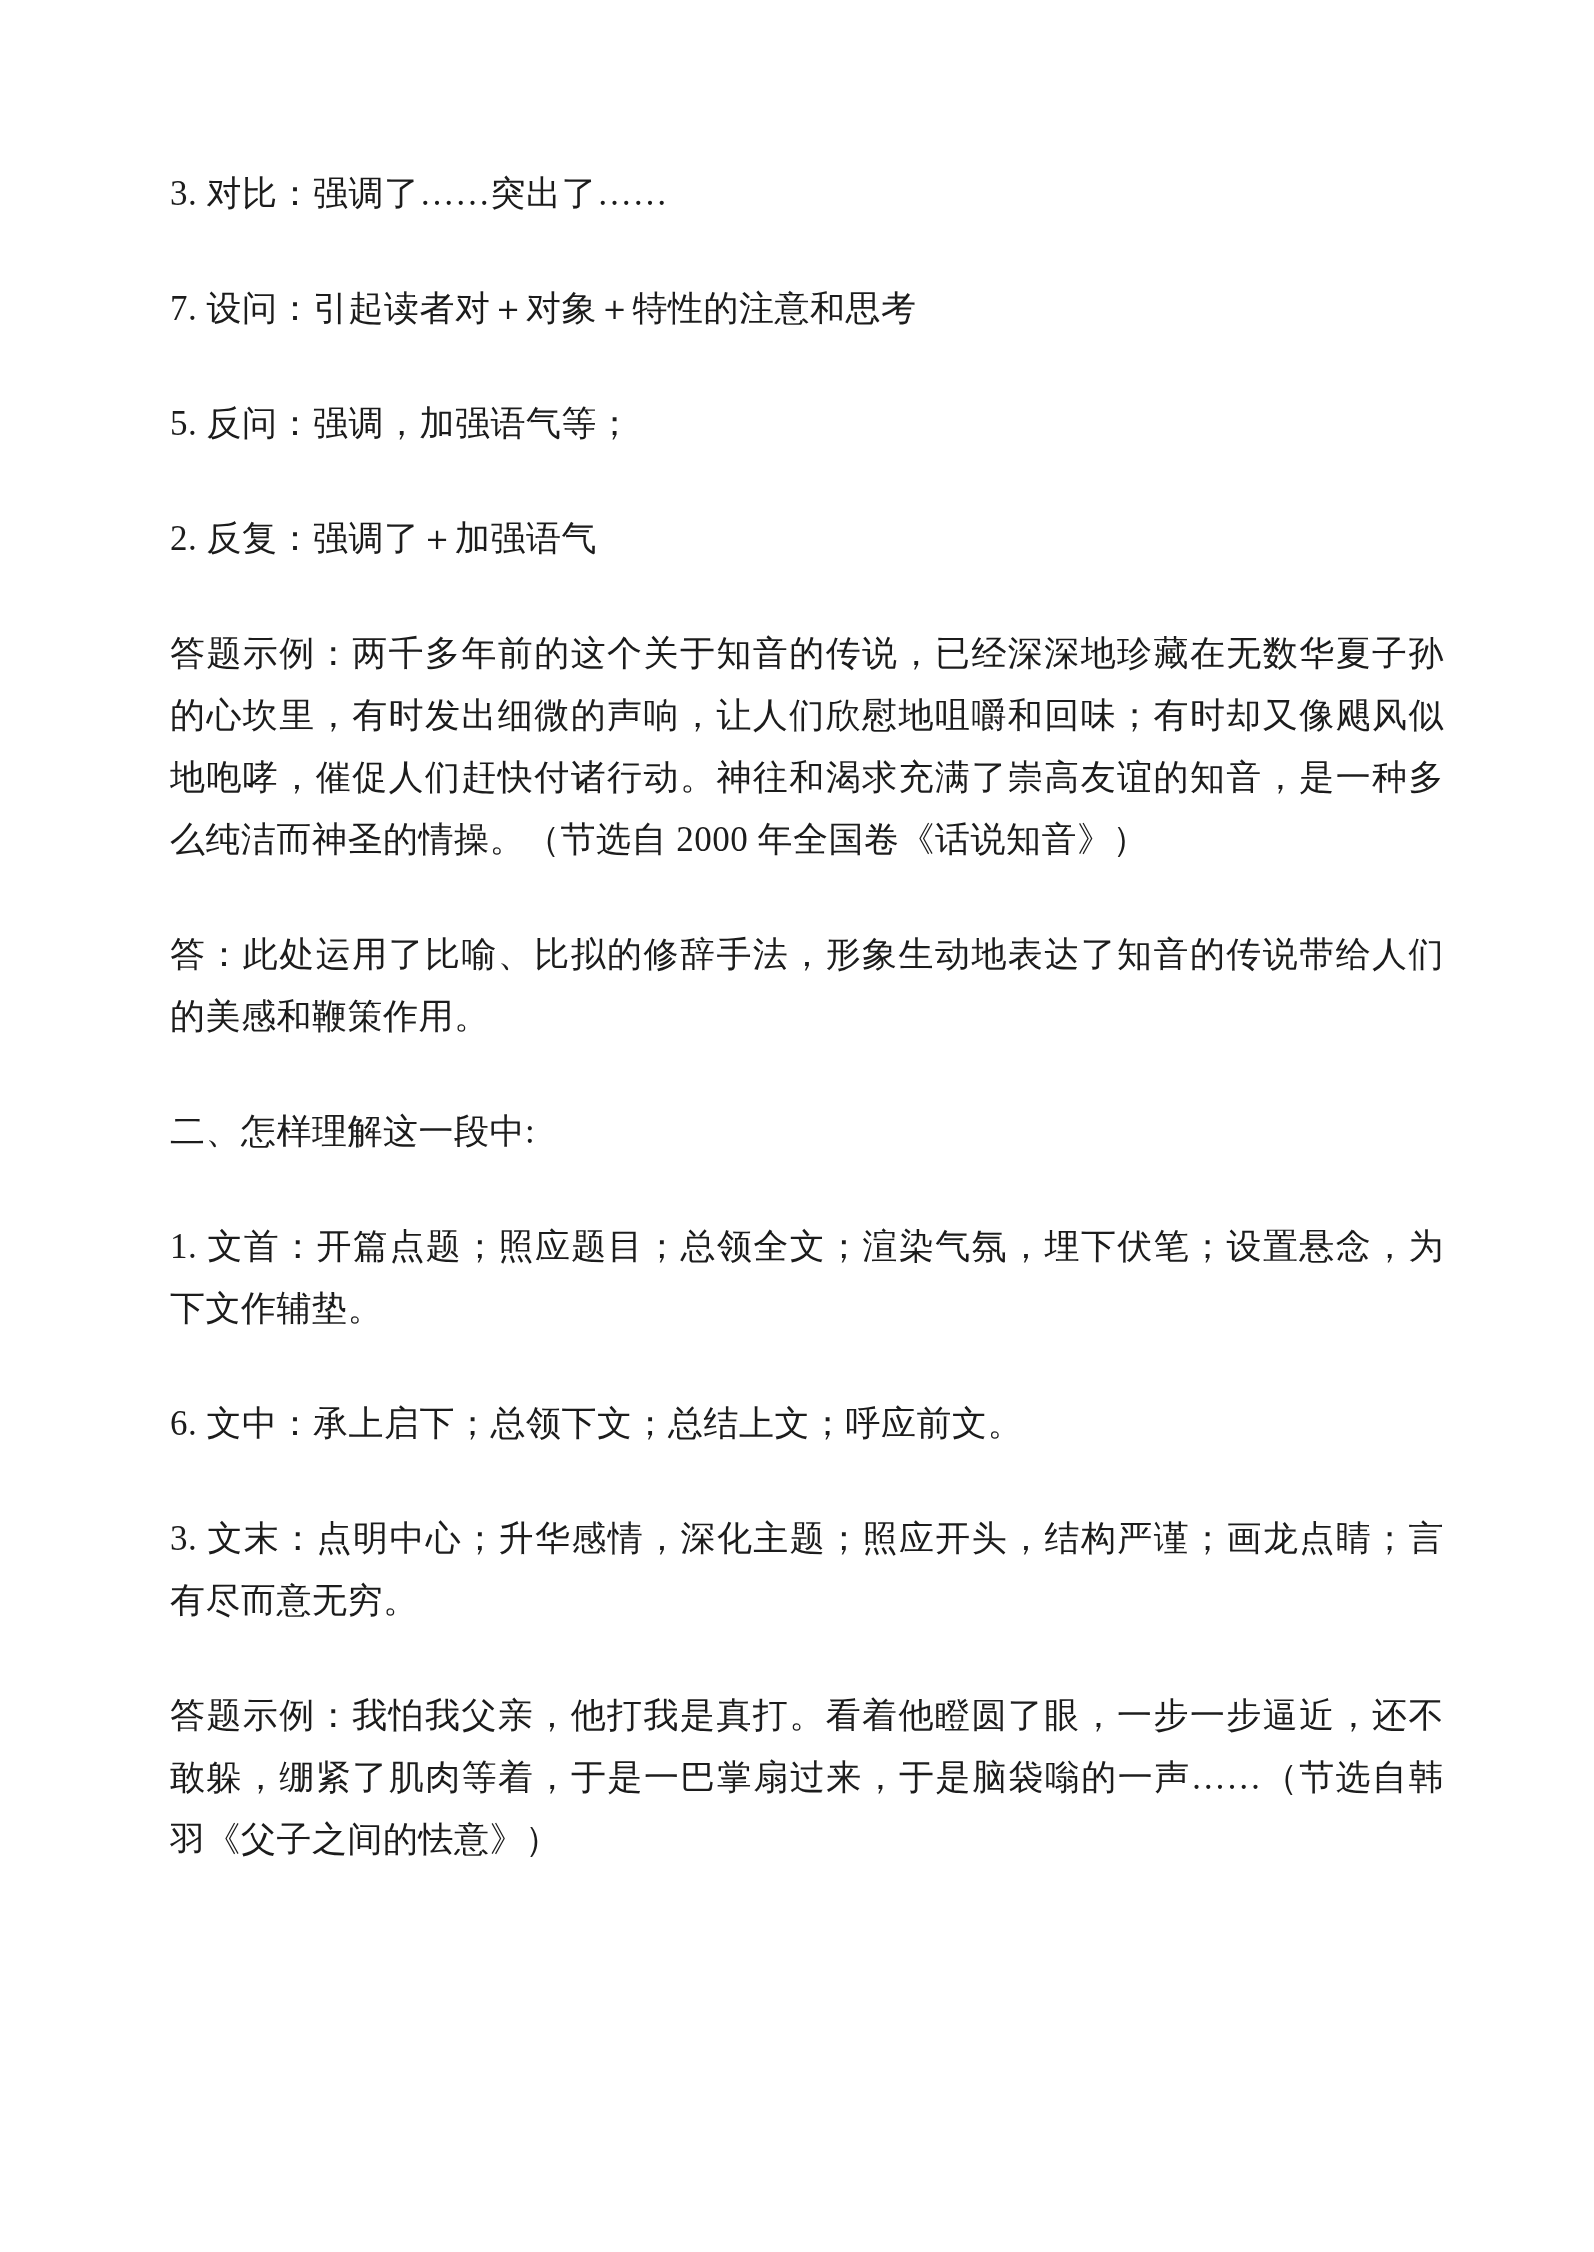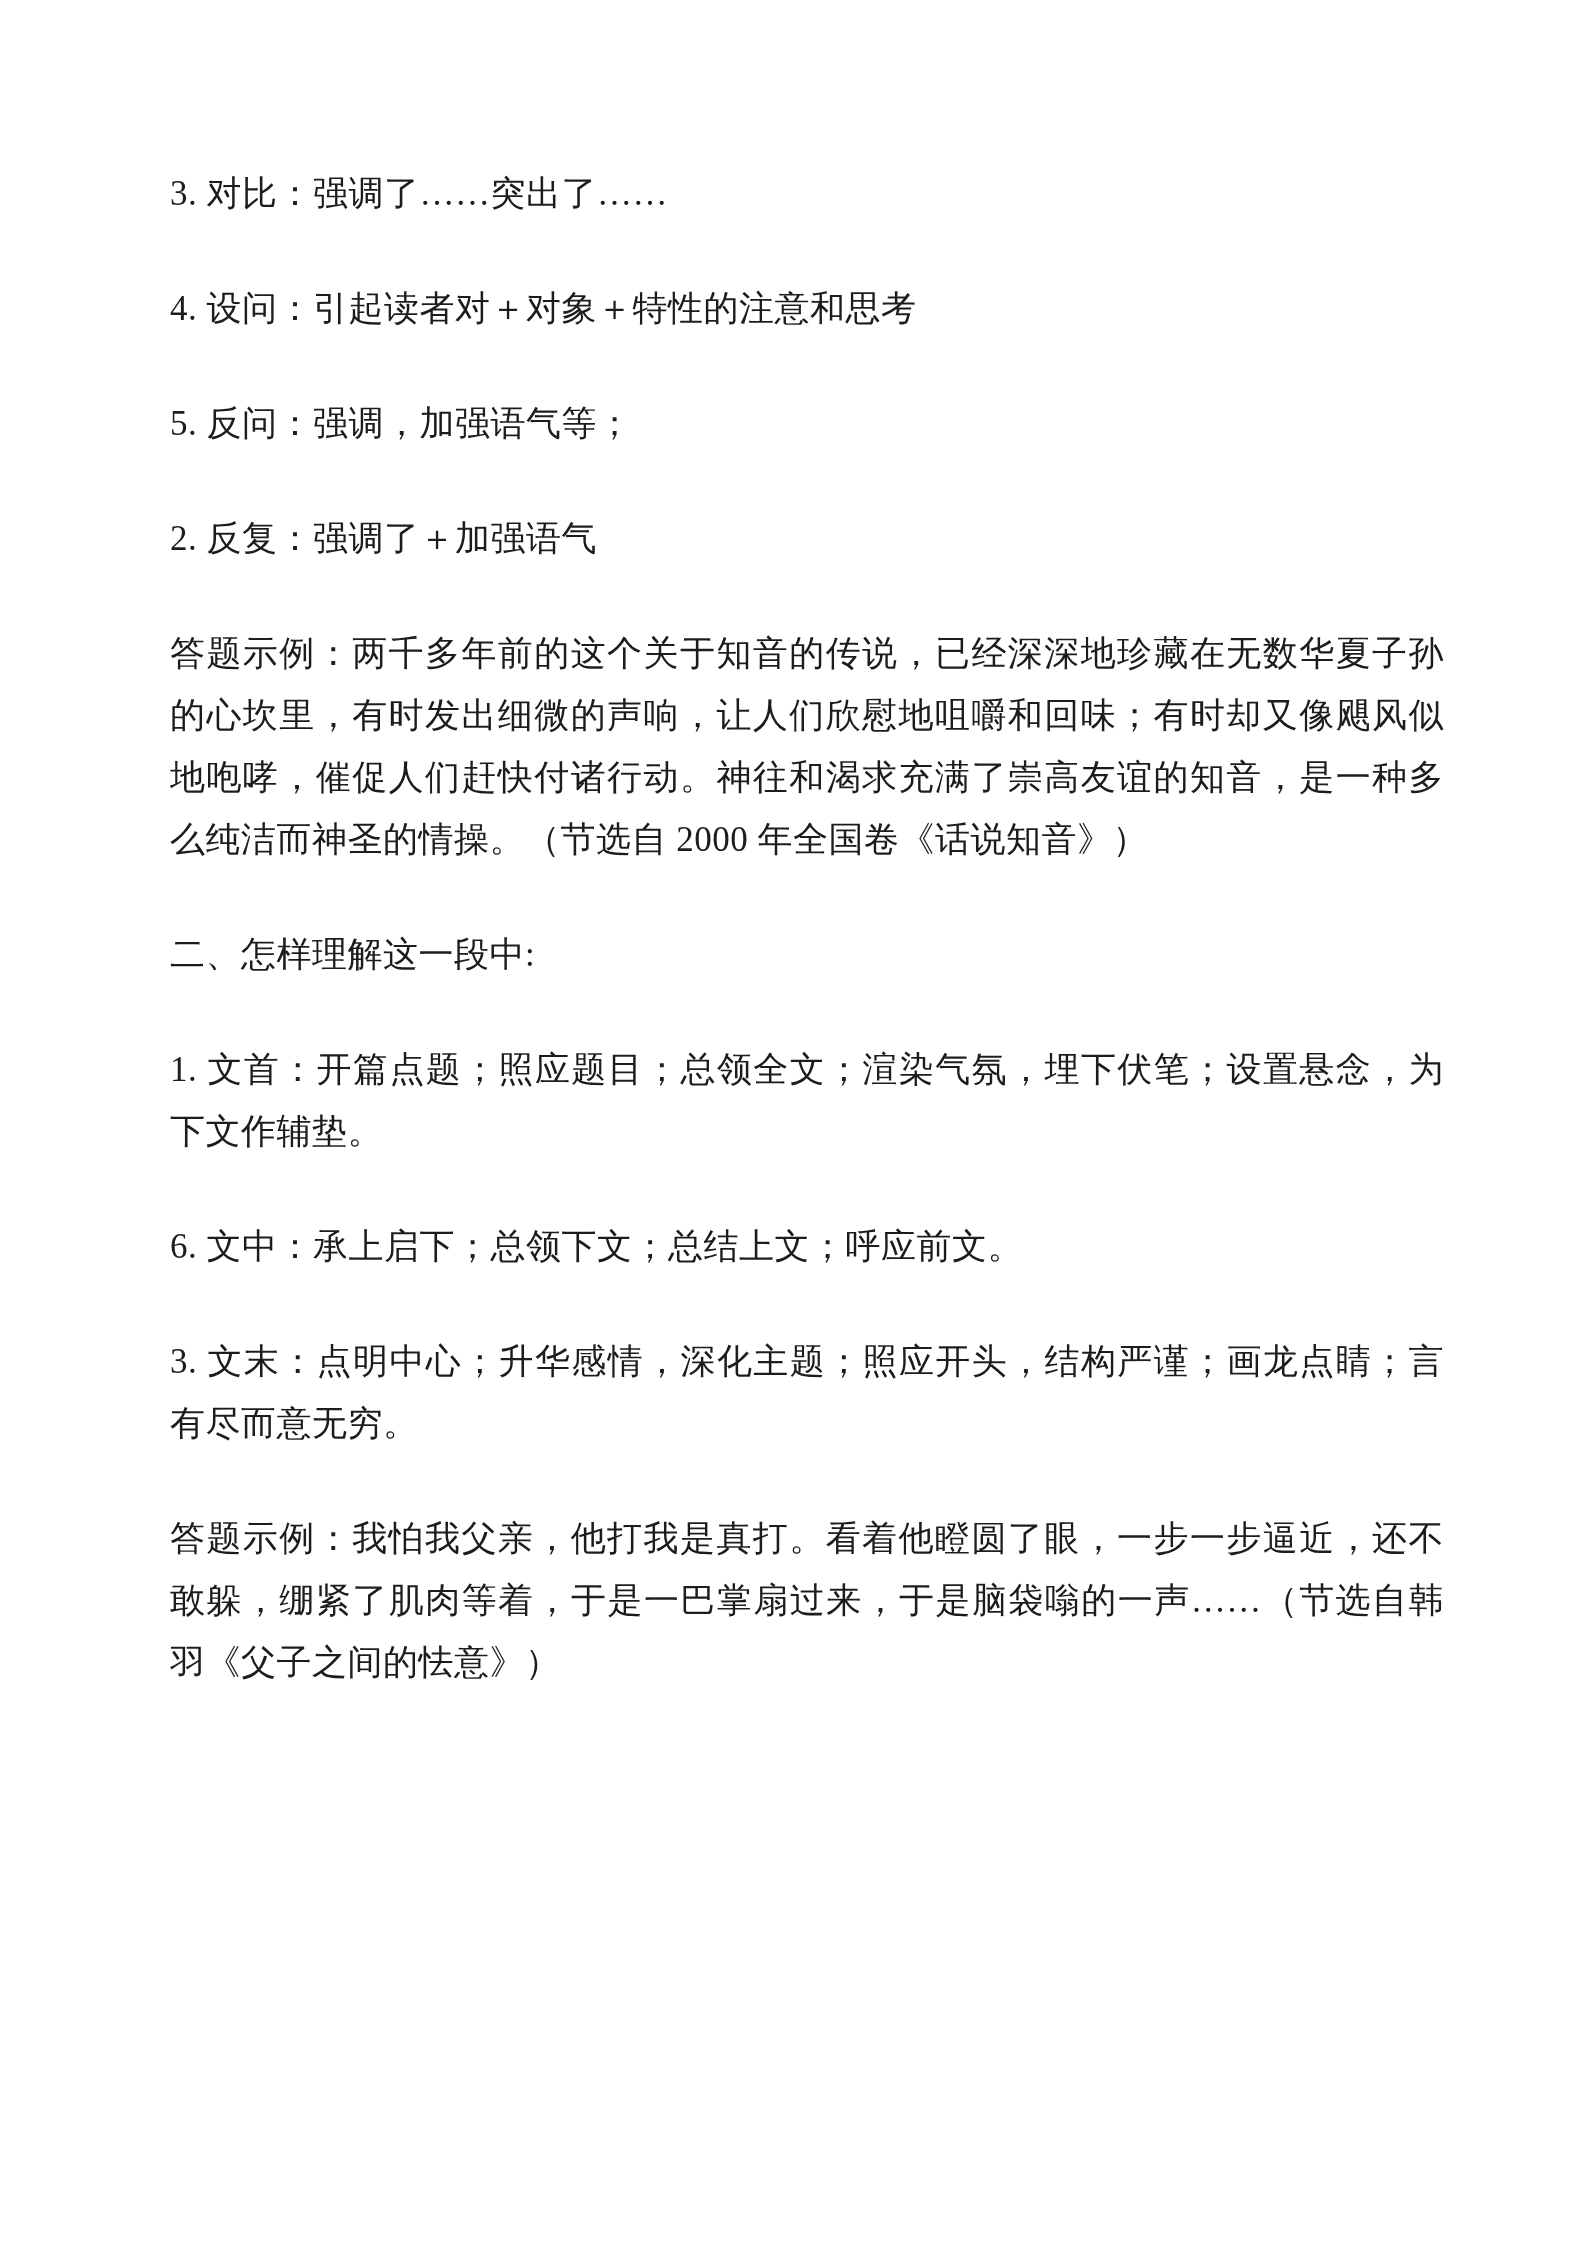--- a/index.html
+++ b/index.html
@@ -27,23 +27,24 @@
     letter-spacing: 0.5px;
     word-break: break-all;
   }
 </style>
 </head>
 <body>
 
 <div class="page">
   <div class="doc" id="doc-body">
       <p>3. 对比：强调了……突出了……</p>
-      <p>4. 设问：引起读者对＋对象＋特性的注意和思考</p>
+      <p>7. 设问：引起读者对＋对象＋特性的注意和思考</p>
       <p>5. 反问：强调，加强语气等；</p>
       <p>2. 反复：强调了＋加强语气</p>
       <p>答题示例：两千多年前的这个关于知音的传说，已经深深地珍藏在无数华夏子孙的心坎里，有时发出细微的声响，让人们欣慰地咀嚼和回味；有时却又像飓风似地咆哮，催促人们赶快付诸行动。神往和渴求充满了崇高友谊的知音，是一种多么纯洁而神圣的情操。（节选自 2000 年全国卷《话说知音》）</p>
+      <p>答：此处运用了比喻、比拟的修辞手法，形象生动地表达了知音的传说带给人们的美感和鞭策作用。</p>
       <p>二、怎样理解这一段中:</p>
       <p>1. 文首：开篇点题；照应题目；总领全文；渲染气氛，埋下伏笔；设置悬念，为下文作辅垫。</p>
       <p>6. 文中：承上启下；总领下文；总结上文；呼应前文。</p>
       <p>3. 文末：点明中心；升华感情，深化主题；照应开头，结构严谨；画龙点睛；言有尽而意无穷。</p>
       <p>答题示例：我怕我父亲，他打我是真打。看着他瞪圆了眼，一步一步逼近，还不敢躲，绷紧了肌肉等着，于是一巴掌扇过来，于是脑袋嗡的一声……（节选自韩羽《父子之间的怯意》）</p>
     </div>
 </div>
 
 </body></html>

